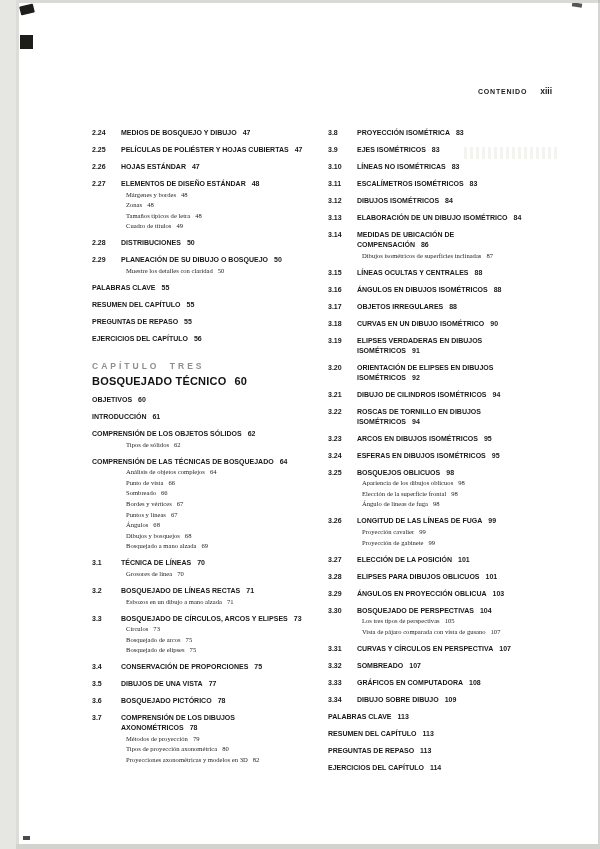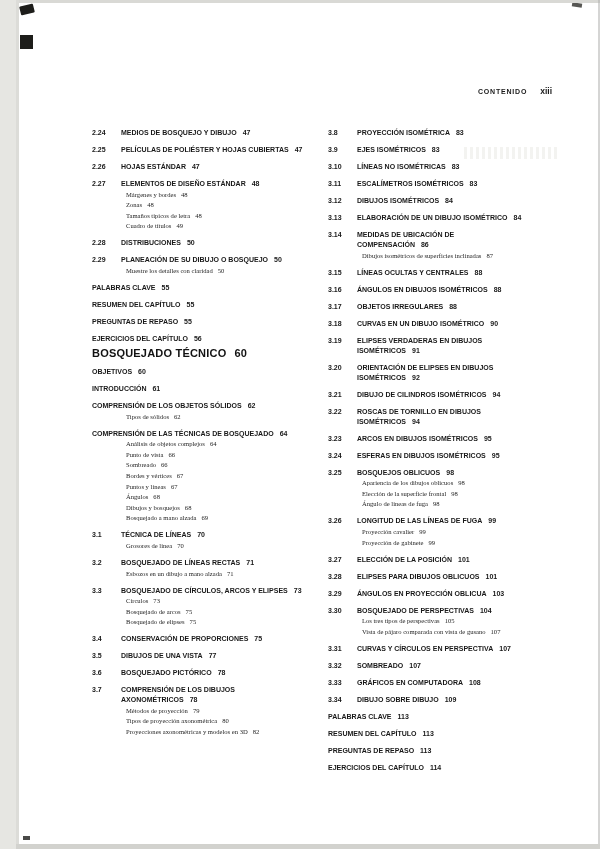--- a/index.html
+++ b/index.html
@@ -108,20 +108,21 @@
       </div>
       <div class="e head">
         <span class="body">RESUMEN DEL CAPÍTULO<span class="pg">55</span></span>
       </div>
       <div class="e head">
         <span class="body">PREGUNTAS DE REPASO<span class="pg">55</span></span>
       </div>
       <div class="e head">
         <span class="body">EJERCICIOS DEL CAPÍTULO<span class="pg">56</span></span>
       </div>
+      <div class="e chlabel"><span class="body">CAPÍTULO TRES</span></div>
       <div class="e chtitle"><span class="body">BOSQUEJADO TÉCNICO<span class="pg">60</span></span></div>
       <div class="e head">
         <span class="body">OBJETIVOS<span class="pg">60</span></span>
       </div>
       <div class="e head">
         <span class="body">INTRODUCCIÓN<span class="pg">61</span></span>
       </div>
       <div class="e head">
         <span class="body">COMPRENSIÓN DE LOS OBJETOS SÓLIDOS<span class="pg">62</span></span>
       </div>

